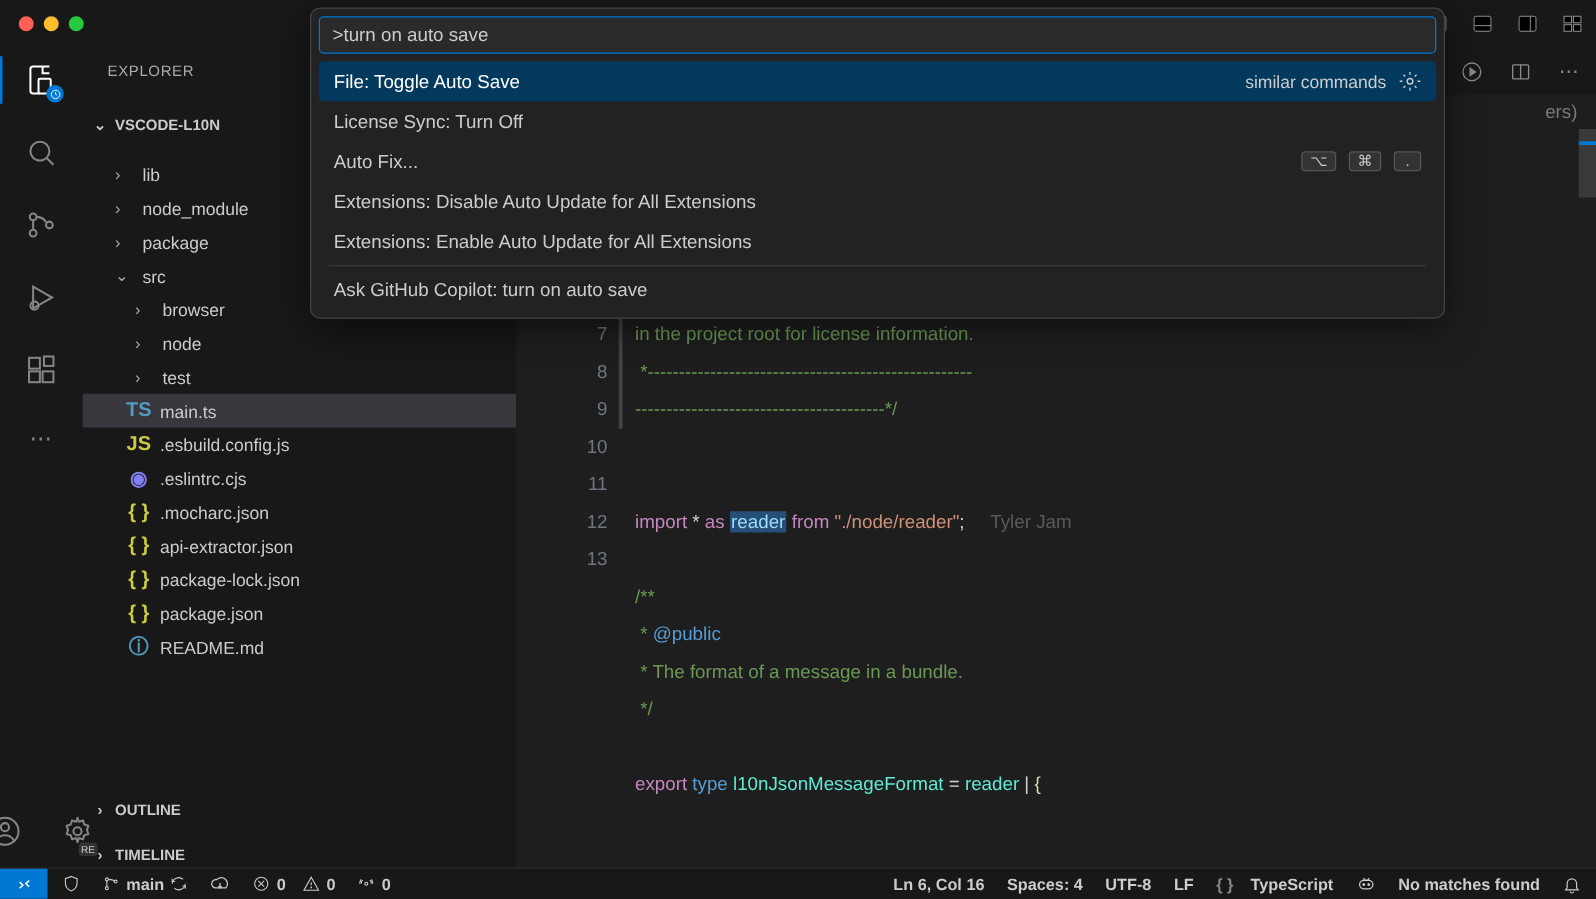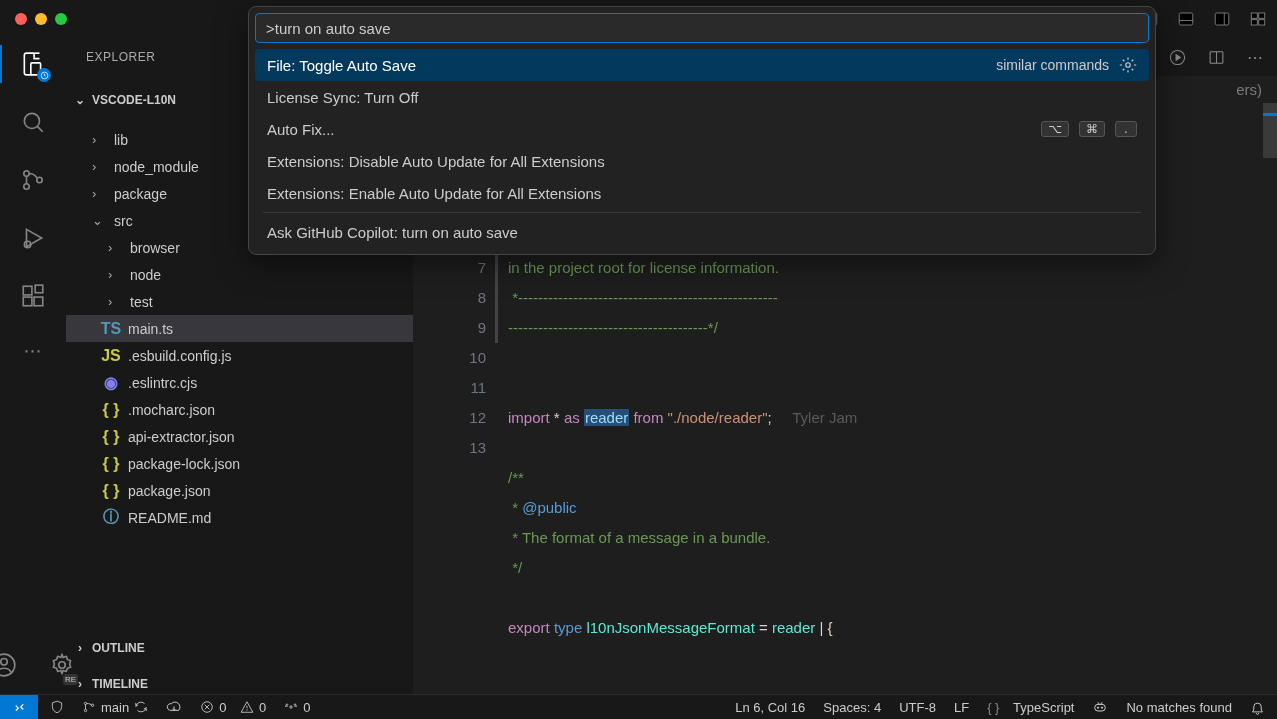--- a/index.html
+++ b/index.html
@@ -66,21 +66,21 @@
 .palette-list { margin-top:6px; }
 .palette-item { display:flex; align-items:center; justify-content:space-between; height:32px; padding:0 12px; font-size:15px; color:#ccc; border-radius:4px; cursor:pointer;gap:44px;}
 .palette-item.selected { background:#04395e; color:#fff; }
 .palette-item .right { display:flex; align-items:center; gap:10px; font-size:14px; color:#ccc;}
 .palette-item .right.dim{ color:#888; }
 .keycap { border:1px solid #555; background:#333; border-radius:3px; padding:0 6px; font-size:12px; color:#ccc; min-width:22px; text-align:center;}
 .palette-sep { height:1px; background:#3a3a3a; margin:3px 8px;}
 .gear-icon-sm { width:18px;height:18px; }
 
 
-.statusbar { position:absolute; bottom:0; left:0; right:0; height:25px; background:#181818; border-top:1px solid #2a2a2a; display:flex; align-items:center; font-size:13px; color:#ccc; }
+.statusbar { position:absolute; bottom:0; left:0; right:0; height:25px; background:#181818; border-top:1px solid #2a2a2a; display:flex; align-items:center; font-size:13px; color:#ccc;font-weight:bold; }
 .status-remote { background:#0078d4; height:25px; width:38px; display:flex; align-items:center; justify-content:center; }
 .status-left, .status-right { display:flex; align-items:center; gap:18px; padding:0 12px; }
 .status-right { margin-left:auto; }
 .status-item { display:flex; align-items:center; gap:5px; cursor:pointer; }
 .status-item svg{ stroke:#ccc; fill:none; stroke-width:1.5;}
 </style>
 </head>
 <body>
 
 <div class="titlebar">

